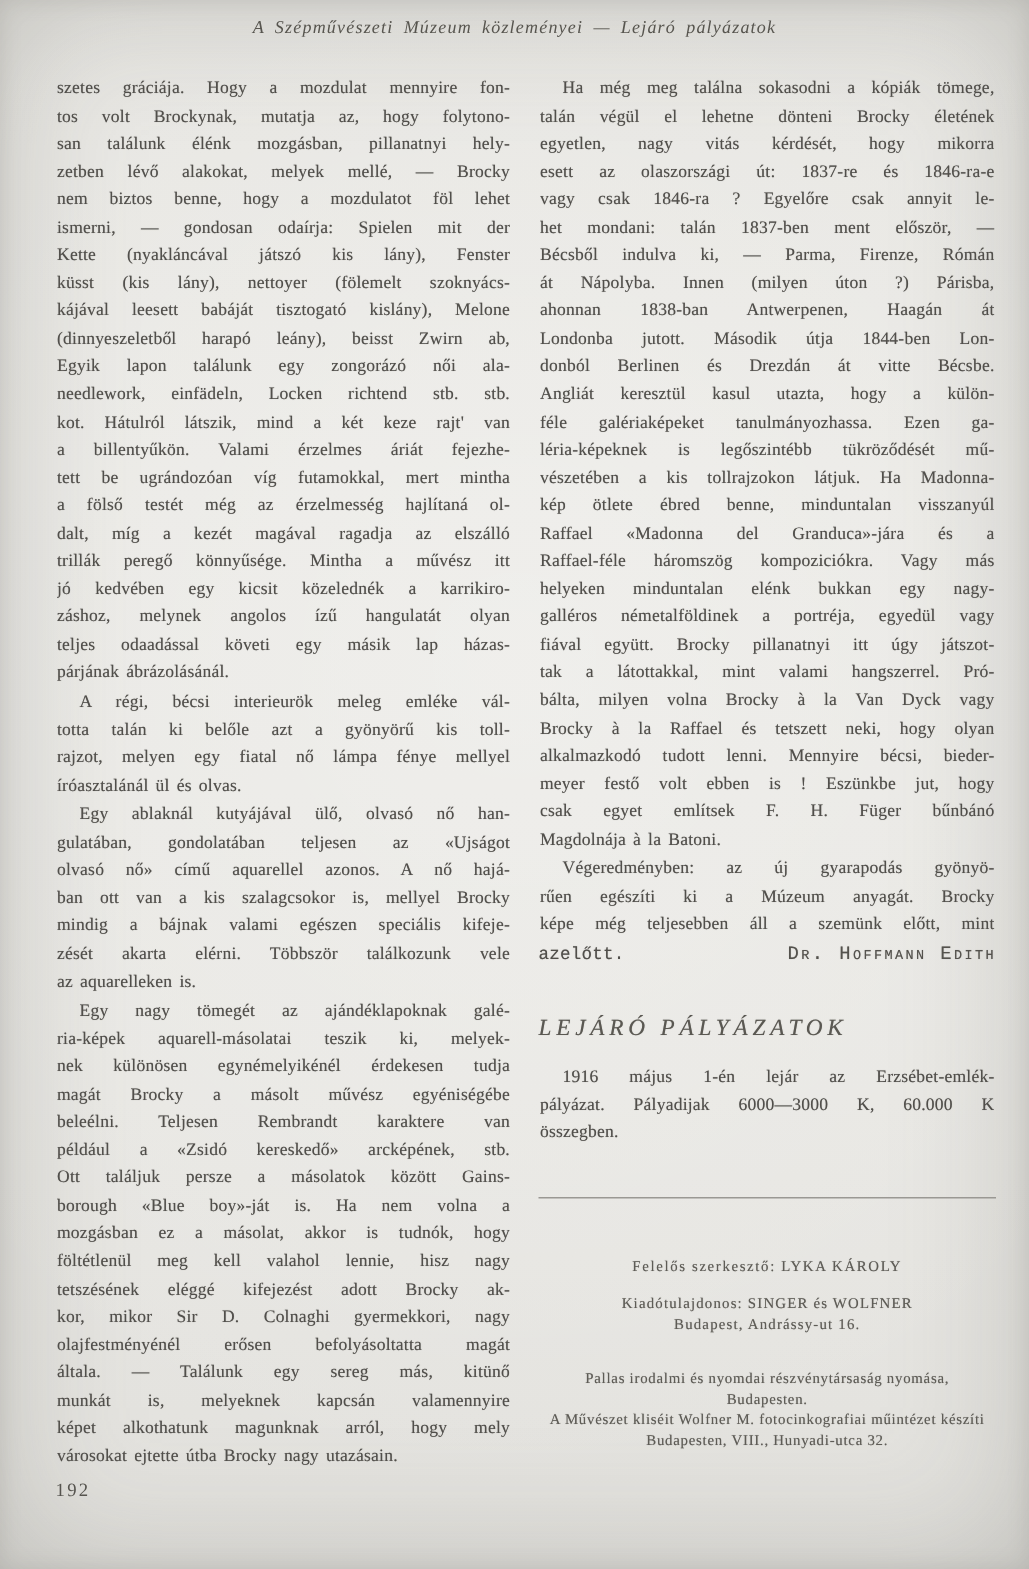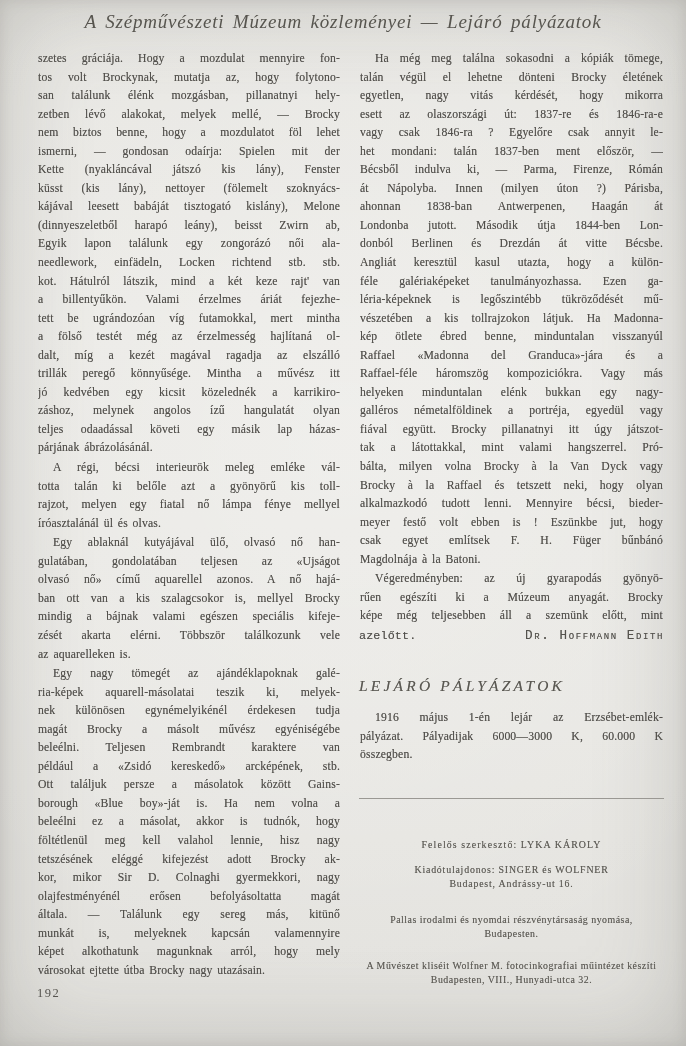--- a/index.html
+++ b/index.html
@@ -17,21 +17,21 @@
     font-family: "Liberation Serif", "DejaVu Serif", serif;
     color: #514f4b;
     overflow: hidden;
   }
 
   .running-head {
     position: absolute;
     top: 11px; left: 0; right: 0;
     text-align: center;
     font-style: italic;
-    font-size: 19px;
+    font-size: 12px;
     letter-spacing: 0.8px;
     word-spacing: 3px;
     color: #57554f;
   }
 
   .col {
     position: absolute;
     top: 49px;
     width: 304px;
     font-size: 11.7px;
@@ -87,21 +87,21 @@
     text-align: center;
     font-size: 9.9px;
     line-height: 13.5px;
     letter-spacing: 0.5px;
     color: #5e5c56;
   }
   .imprint-group { margin-top: 12px; }
   .imprint-group:nth-child(1) { margin-top: 39px; letter-spacing: 1.1px; }
   .imprint-group:nth-child(2) { margin-top: 12px; letter-spacing: 0.8px; }
   .imprint-group:nth-child(3) { margin-top: 23px; }
-  .imprint-group:nth-child(4) { margin-top: 19px; }
+  .imprint-group:nth-child(4) { margin-top: 0; }
 
   .page-number {
     position: absolute;
     left: 37px;
     top: 986px;
     font-size: 12.5px;
     letter-spacing: 1.5px;
     color: #56544f;
   }
 </style>
@@ -154,21 +154,21 @@
       </div>
       <div class="para">
         <div class="line indent">Egy nagy tömegét az ajándéklapoknak galé-</div>
         <div class="line">ria-képek aquarell-másolatai teszik ki, melyek-</div>
         <div class="line">nek különösen egynémelyikénél érdekesen tudja</div>
         <div class="line">magát Brocky a másolt művész egyéniségébe</div>
         <div class="line">beleélni. Teljesen Rembrandt karaktere van</div>
         <div class="line">például a «Zsidó kereskedő» arcképének, stb.</div>
         <div class="line">Ott találjuk persze a másolatok között Gains-</div>
         <div class="line">borough «Blue boy»-ját is. Ha nem volna a</div>
-        <div class="line">beleélni ez a másolat, akkor is tudnók, hogy</div>
+        <div class="line">mozgásban ez a másolat, akkor is tudnók, hogy</div>
         <div class="line">föltétlenül meg kell valahol lennie, hisz nagy</div>
         <div class="line">tetszésének eléggé kifejezést adott Brocky ak-</div>
         <div class="line">kor, mikor Sir D. Colnaghi gyermekkori, nagy</div>
         <div class="line">olajfestményénél erősen befolyásoltatta magát</div>
         <div class="line">általa. — Találunk egy sereg más, kitünő</div>
         <div class="line">munkát is, melyeknek kapcsán valamennyire</div>
         <div class="line">képet alkothatunk magunknak arról, hogy mely</div>
         <div class="line last">városokat ejtette útba Brocky nagy utazásain.</div>
       </div>
     </div>

